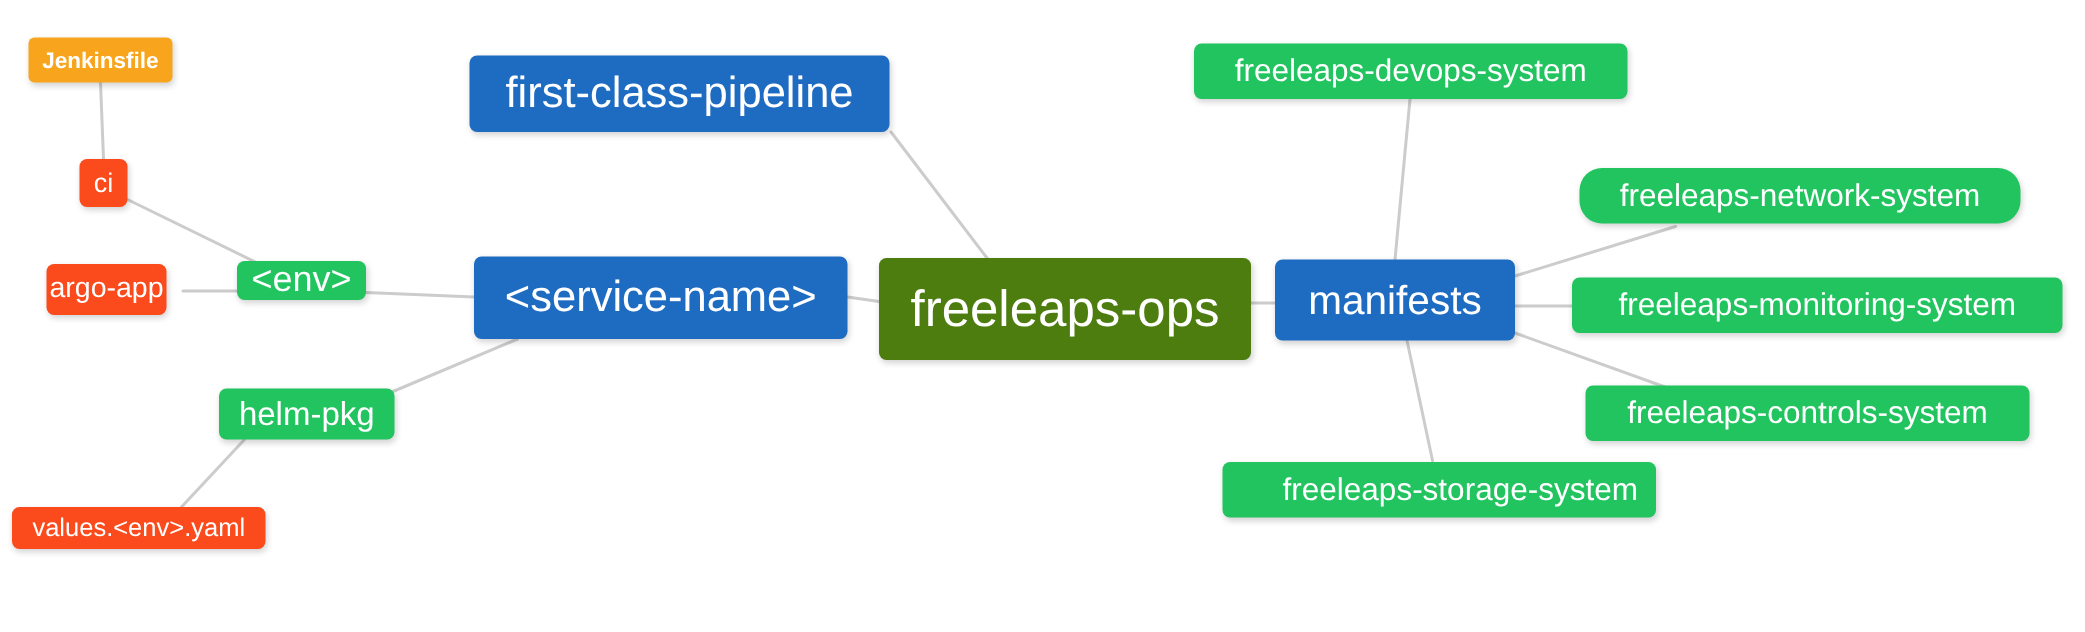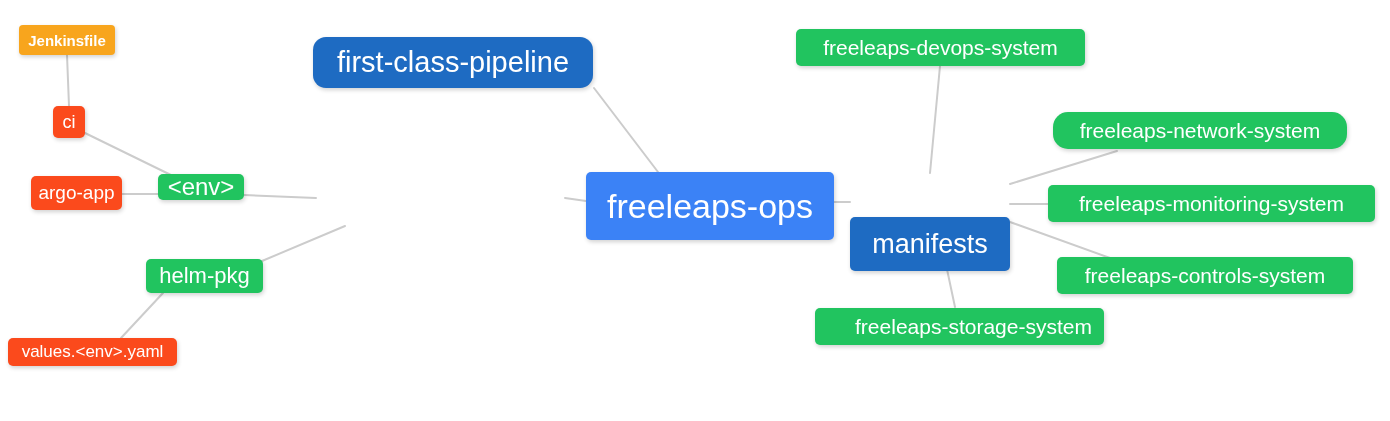--- a/index.html
+++ b/index.html
@@ -36,21 +36,21 @@
     border-radius: 5px;
     box-shadow: 1px 2px 4px rgba(0,0,0,0.18);
     white-space: nowrap;
     cursor: default;
     box-sizing: border-box;
   }
   .blue   { background: #1e6bc2; }
   .green  { background: #21c45f; }
   .orange { background: #f8a51d; font-weight: bold; }
   .red    { background: #fb4a1c; }
-  .dark   { background: #3b82f6; }
+  .dark   { background: #4d7c0f; }
 </style>
 </head>
 <body>
 
 <div class="canvas">
 
   <svg class="edges" viewBox="0 0 1390 421">
     <line x1="67" y1="55" x2="69" y2="106"></line>
     <line x1="85" y1="133" x2="175" y2="177"></line>
     <line x1="122" y1="194" x2="158" y2="194"></line>
@@ -62,25 +62,26 @@
     <line x1="834" y1="202" x2="850" y2="202"></line>
     <line x1="930" y1="173" x2="940" y2="66"></line>
     <line x1="1010" y1="184" x2="1117" y2="151"></line>
     <line x1="1010" y1="204" x2="1048" y2="204"></line>
     <line x1="1010" y1="222" x2="1110" y2="258"></line>
     <line x1="938" y1="227" x2="955" y2="307"></line>
   </svg>
 
   <div class="node orange" style="left:19px;   top:25px;  width:96px;  height:30px; font-size:15px; border-radius:4px;">Jenkinsfile</div>
   <div class="node red" style="left:53px;   top:106px; width:32px;  height:32px; font-size:18px;">ci</div>
-  <div class="node red" style="left:31px;   top:176px; width:91px;  height:34px; font-size:19px;">argo-app</div>
+  <div class="node red" style="left:31px;   top:176px; width:80px;  height:34px; font-size:19px;">argo-app</div>
   <div class="node green" style="left:158px;  top:174px; width:86px;  height:26px; font-size:24px;">&lt;env&gt;</div>
-  <div class="node blue" style="left:313px;  top:37px;  width:280px; height:51px; font-size:29px;border-radius:13px;">first-class-pipeline</div>
+  <div class="node blue" style="left:313px;  top:37px;  width:280px; height:51px; font-size:29px;">first-class-pipeline</div>
+  <div class="node blue" style="left:316px;  top:171px; width:249px; height:55px; font-size:29px;">&lt;service-name&gt;</div>
   <div class="node dark" style="left:586px;  top:172px; width:248px; height:68px; font-size:34px;">freeleaps-ops</div>
-  <div class="node blue" style="left:850px;  top:173px; width:160px; height:54px; font-size:27px;margin-top:44px;">manifests</div>
+  <div class="node blue" style="left:850px;  top:173px; width:160px; height:54px; font-size:27px;">manifests</div>
   <div class="node green" style="left:796px;  top:29px;  width:289px; height:37px; font-size:21px;">freeleaps-devops-system</div>
   <div class="node green" style="left:1053px; top:112px; width:294px; height:37px; font-size:21px;border-radius:15px;">freeleaps-network-system</div>
   <div class="node green" style="left:1057px; top:257px; width:296px; height:37px; font-size:21px;">freeleaps-controls-system</div>
   <div class="node green" style="left:1048px; top:185px; width:327px; height:37px; font-size:21px;">freeleaps-monitoring-system</div>
   <div class="node green" style="left:815px;  top:308px; width:289px; height:37px; font-size:21px;padding-left:28px;">freeleaps-storage-system</div>
   <div class="node red" style="left:8px;    top:338px; width:169px; height:28px; font-size:17px;">values.&lt;env&gt;.yaml</div>
   <div class="node green" style="left:146px;  top:259px; width:117px; height:34px; font-size:22px;">helm-pkg</div>
 
 </div>
 

